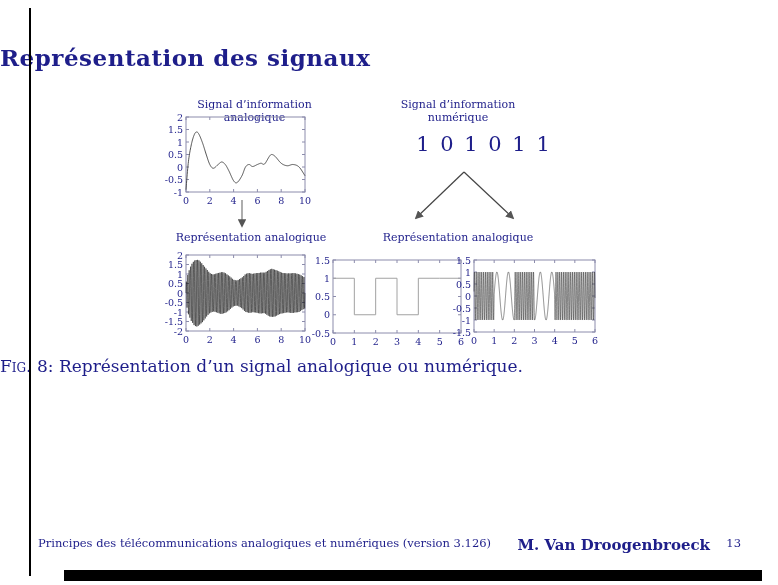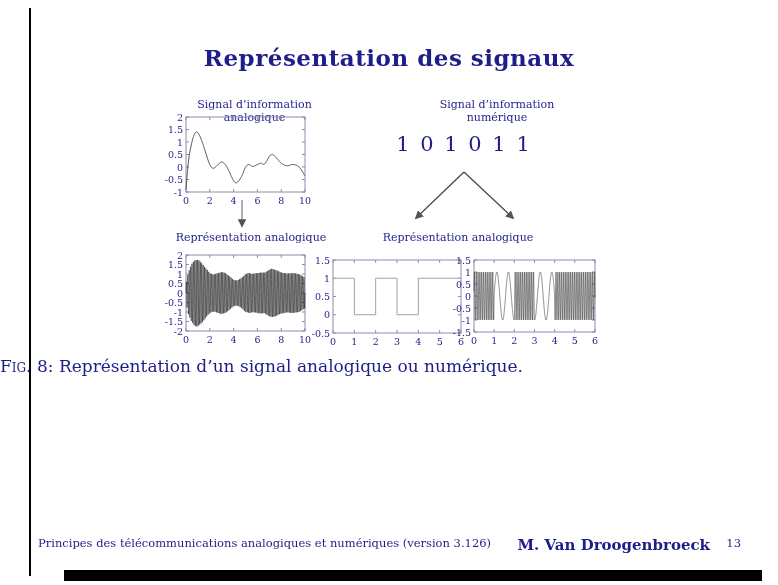--- a/index.html
+++ b/index.html
@@ -1,24 +1,24 @@
 <!DOCTYPE html>
 <html><head>
 <meta charset="utf-8">
 <style>
   html,body{margin:0;padding:0;}
   body{width:778px;height:585px;background:#ffffff;position:relative;overflow:hidden;
        font-family:"DejaVu Serif", serif;}
   .abs{position:absolute;}
   .navy{color:#1e1e8a;}
-  #slide-title{top:44px;left:0;width:778px;text-align:center;font-size:23px;font-weight:bold;letter-spacing:0.5px;}
+  #slide-title{top:44px;left:0;width:778px;text-align:left;font-size:23px;font-weight:bold;letter-spacing:0.5px;}
   .panel-title{font-size:11px;text-align:center;}
   #analog-info-title{left:172px;top:98px;width:165px;}
-  #digital-info-title{left:412px;top:98px;width:170px;}
-  #bits-display{left:384px;top:132px;width:160px;text-align:center;font-size:21px;letter-spacing:2px;}
+  #digital-info-title{left:373px;top:98px;width:170px;}
+  #bits-display{left:404px;top:132px;width:160px;text-align:center;font-size:21px;letter-spacing:2px;}
   #repr-analog-left{left:171px;top:231px;width:160px;}
   #repr-analog-right{left:378px;top:231px;width:160px;}
   .chart{position:absolute;}
   #chart-analog-info{left:160px;top:111px;width:155px;height:96px;}
   #chart-am{left:160px;top:249px;width:155px;height:97px;}
   #chart-nrz{left:307px;top:254px;width:164px;height:94px;}
   #chart-fsk{left:448px;top:254px;width:157px;height:93px;}
   #arrows{left:180px;top:160px;width:360px;height:75px;}
   #caption{top:356px;left:0;width:778px;text-align:left;font-size:17px;}
   #caption .sc{font-variant:small-caps;}

